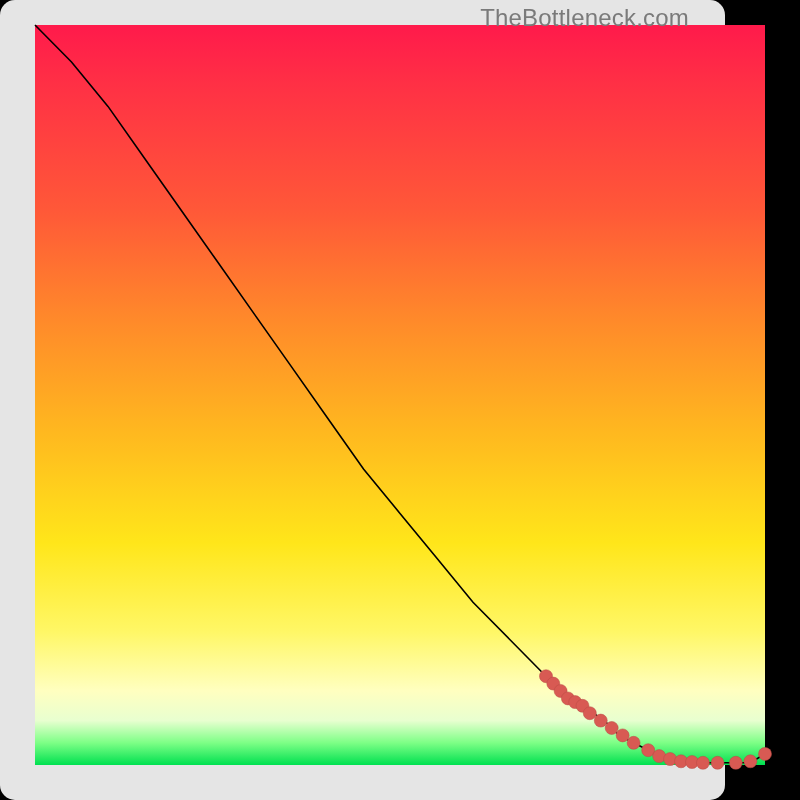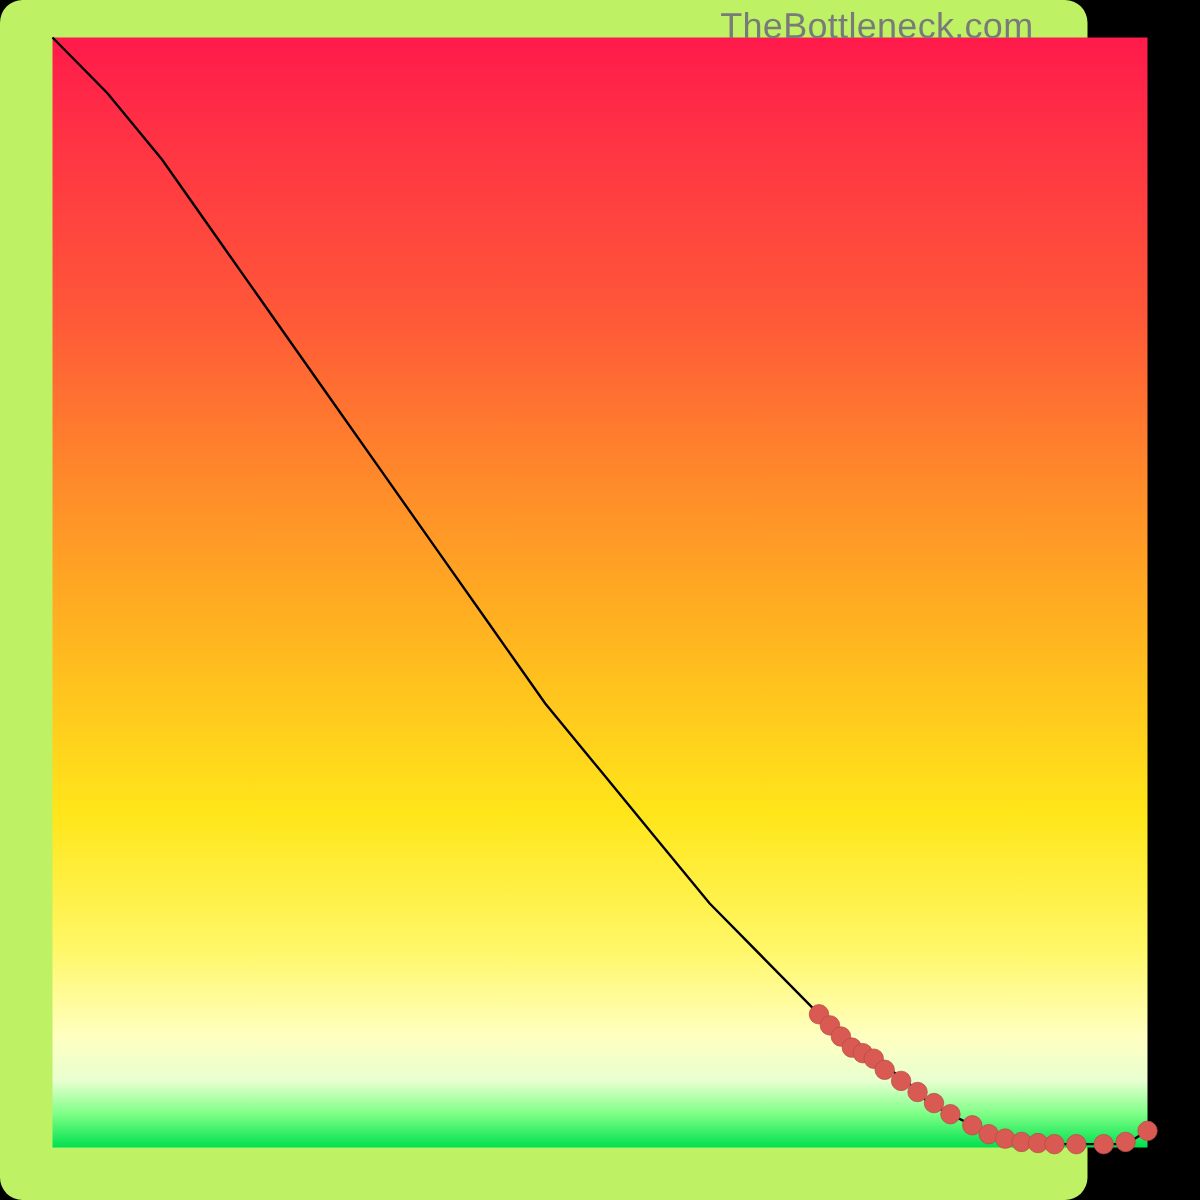--- a/index.html
+++ b/index.html
@@ -8,21 +8,21 @@
     width: 800px;
     height: 800px;
     background: #000;
     overflow: hidden;
     font-family: Arial, Helvetica, sans-serif;
   }
   .frame {
     position: relative;
     width: 725px;
     height: 800px;
-    background: #bef264;
+    background: #e5e5e5;
     border-radius: 15px;
   }
   .plot-area {
     position: absolute;
     left: 35px;
     top: 25px;
     width: 730px;
     height: 740px;
     
     background: linear-gradient(

